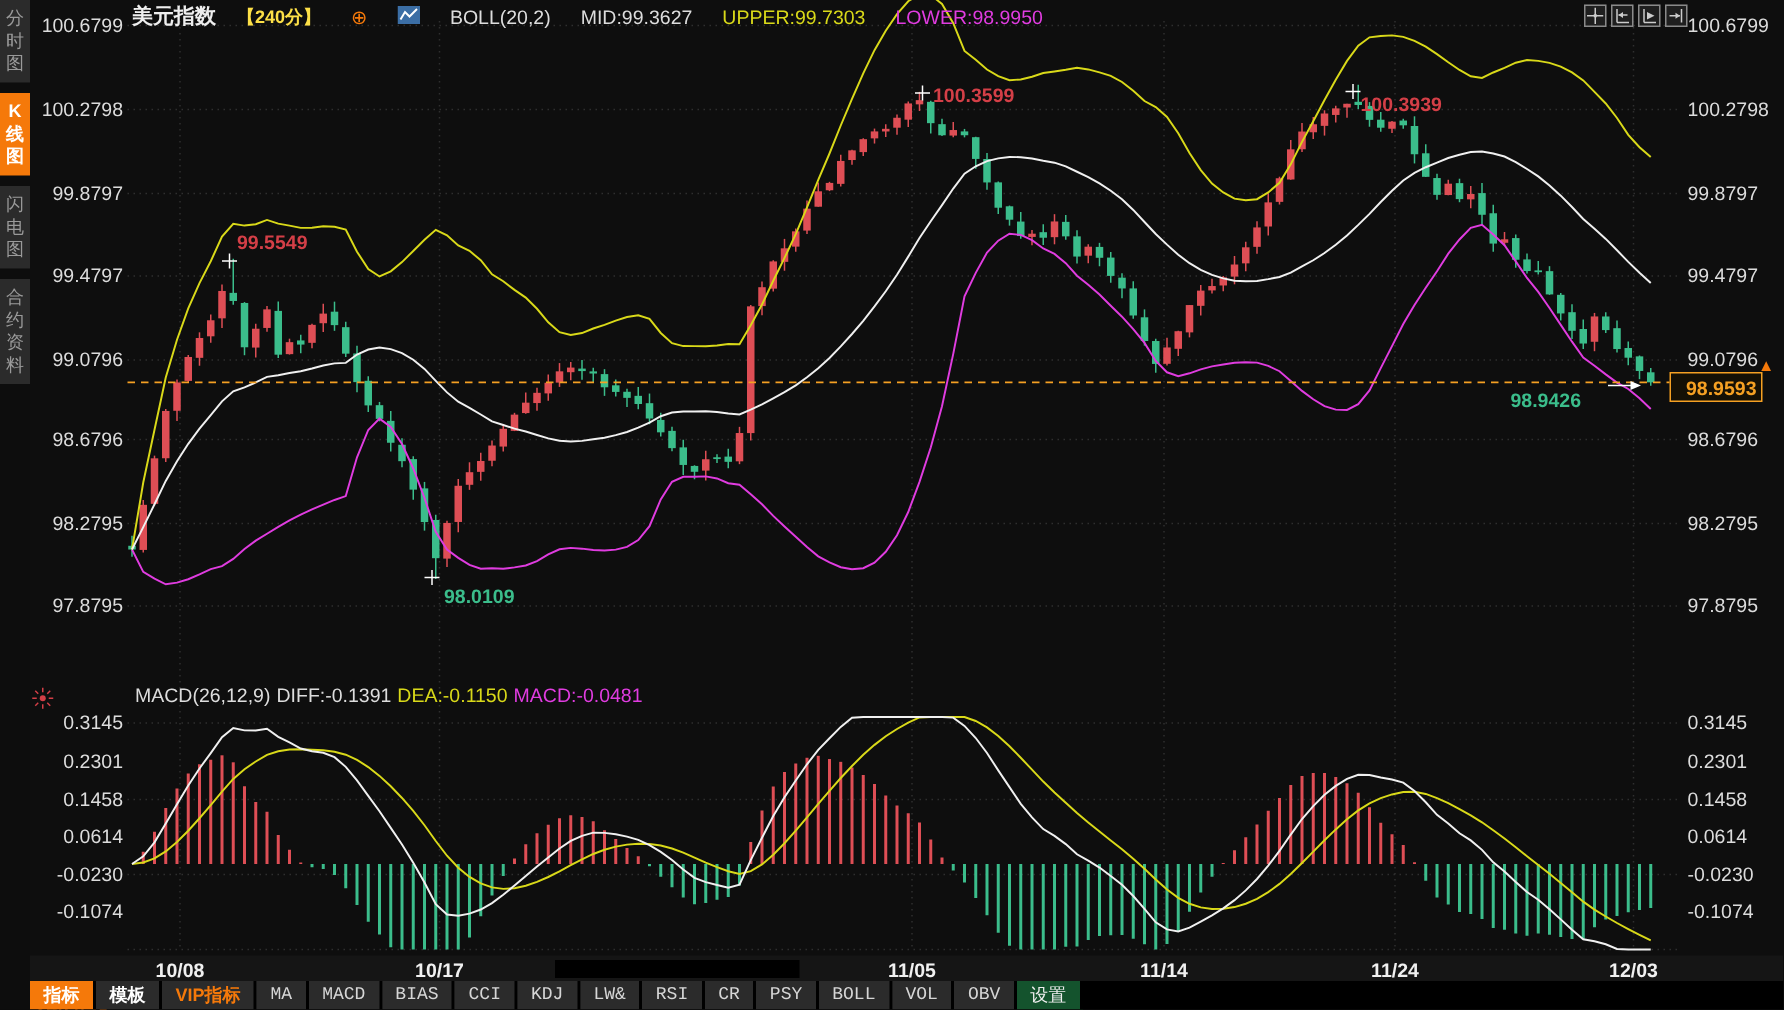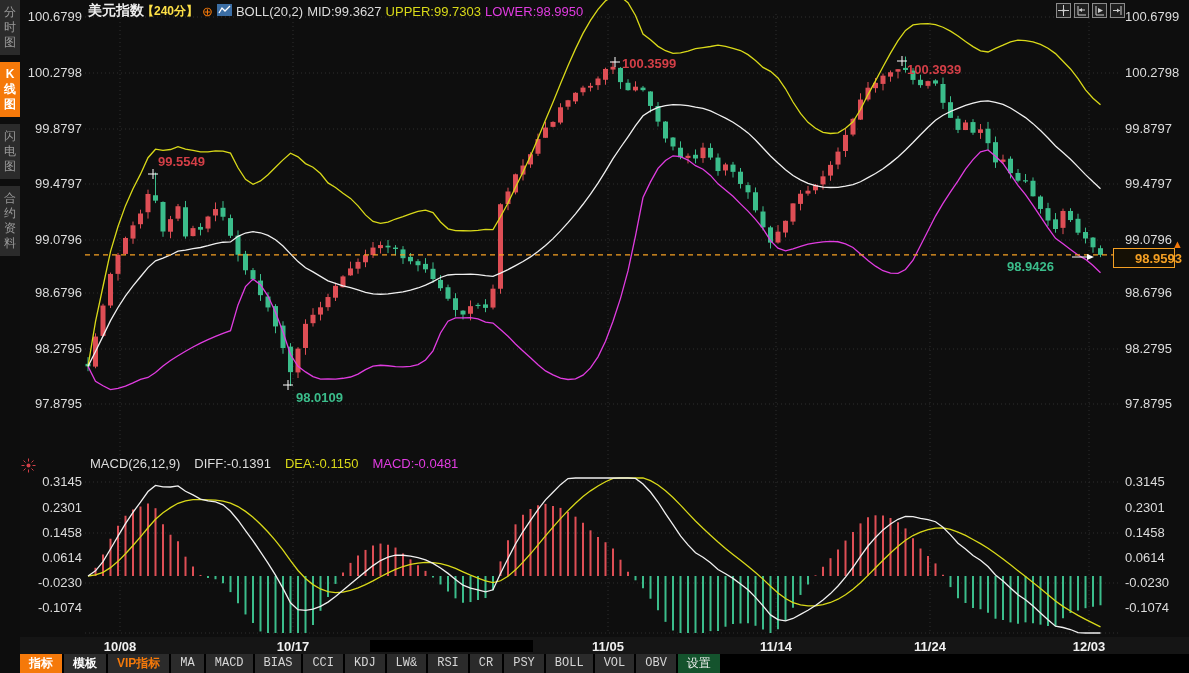--- a/index.html
+++ b/index.html
@@ -6,39 +6,39 @@
     font-family:"Liberation Sans",sans-serif;}
   #app{position:relative;width:1189px;height:673px;background:#0e0e0e;}
   #chart-svg{position:absolute;left:0;top:0;z-index:1;}
   
   #sidebar{position:absolute;left:0;top:0;width:20px;height:673px;background:#0d0d0d;z-index:5;}
   .side-tab{width:20px;text-align:center;white-space:pre-line;line-height:15px;font-size:12px;
     color:#9a9a9a;background:#2b2b2b;padding:5px 0;margin-bottom:7px;cursor:pointer;}
   .side-tab.active{background:#f5790a;color:#fff;font-weight:bold;}
   
   #header{position:absolute;left:88px;top:2px;height:18px;z-index:6;display:flex;align-items:center;
-    gap:4px;font-size:13px;color:#ddd;white-space:nowrap;}
+    gap:20px;font-size:13px;color:#ddd;white-space:nowrap;}
   .t-symbol{font-weight:bold;font-size:14px;color:#eee;}
   .t-frame{font-weight:bold;font-size:12px;color:#fde047;}
   .t-plus{color:#f5790a;font-size:13px;}
   .t-upper{color:#d9d919;}
   .t-lower{color:#e03ce0;}
   
   #tr-icons{position:absolute;left:1056px;top:3px;z-index:6;display:flex;gap:3px;}
   .tr-btn{width:15px;height:15px;background:#1f1f1f;border:1px solid #8a8a8a;box-sizing:border-box;
     display:flex;align-items:center;justify-content:center;cursor:pointer;}
   
-  #macd-legend{position:absolute;left:90px;top:456px;z-index:6;display:flex;gap:14px;font-size:13px;
+  #macd-legend{position:absolute;left:90px;top:456px;z-index:6;display:flex;gap:4px;font-size:13px;
     color:#ddd;white-space:nowrap;}
   .m-dea{color:#d9d919;} .m-macd{color:#e03ce0;}
   #macd-icon{position:absolute;left:21px;top:458px;z-index:6;}
   
   #price-box{position:absolute;left:1113px;top:248px;width:62px;height:20px;z-index:6;
     border:1px solid #f5a023;background:#151005;color:#f5a023;font-size:13px;font-weight:bold;
-    display:flex;align-items:center;padding-left:21px;box-sizing:border-box;}
+    display:flex;align-items:center;padding-left:10px;box-sizing:border-box;}
   #price-arrow{position:absolute;left:1172px;top:238px;z-index:6;color:#f5790a;font-size:11px;}
   
   #bl-frame{position:absolute;left:24px;top:640px;z-index:6;color:#f5790a;font-weight:bold;
     font-size:13px;margin-top:23px;}
   
   #bottom-menu{position:absolute;left:20px;bottom:0;right:0;height:19px;background:#000;z-index:6;
     white-space:nowrap;}
   .menu-btn{height:19px;line-height:19px;padding:0 9px;background:#2b2b2b;color:#d6d6d6;
     font-family:"Liberation Mono","DejaVu Sans Mono",monospace;font-size:12px;display:inline-block;
     border-right:2px solid #000;cursor:pointer;vertical-align:top;}

